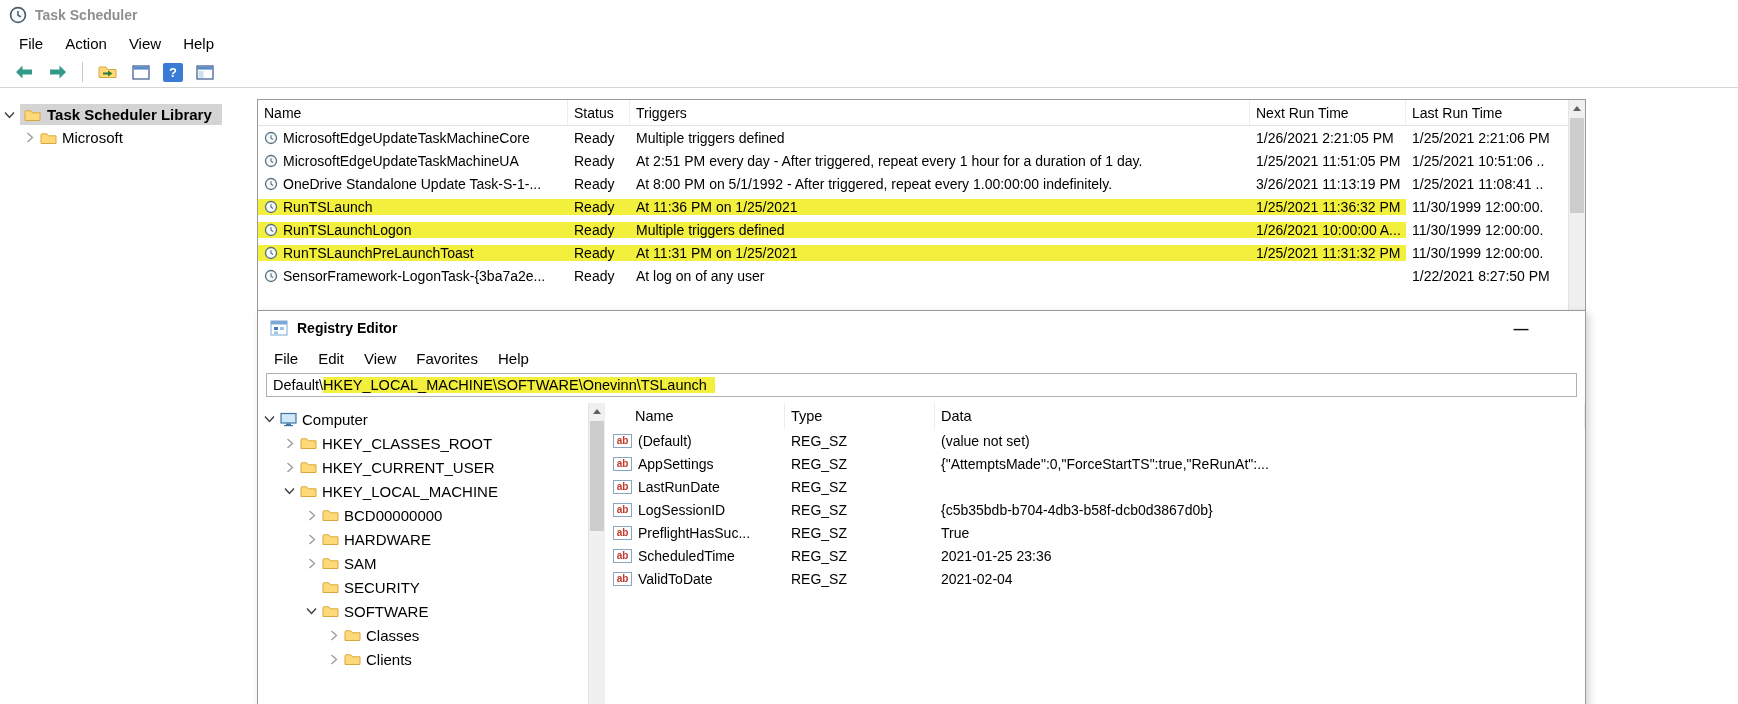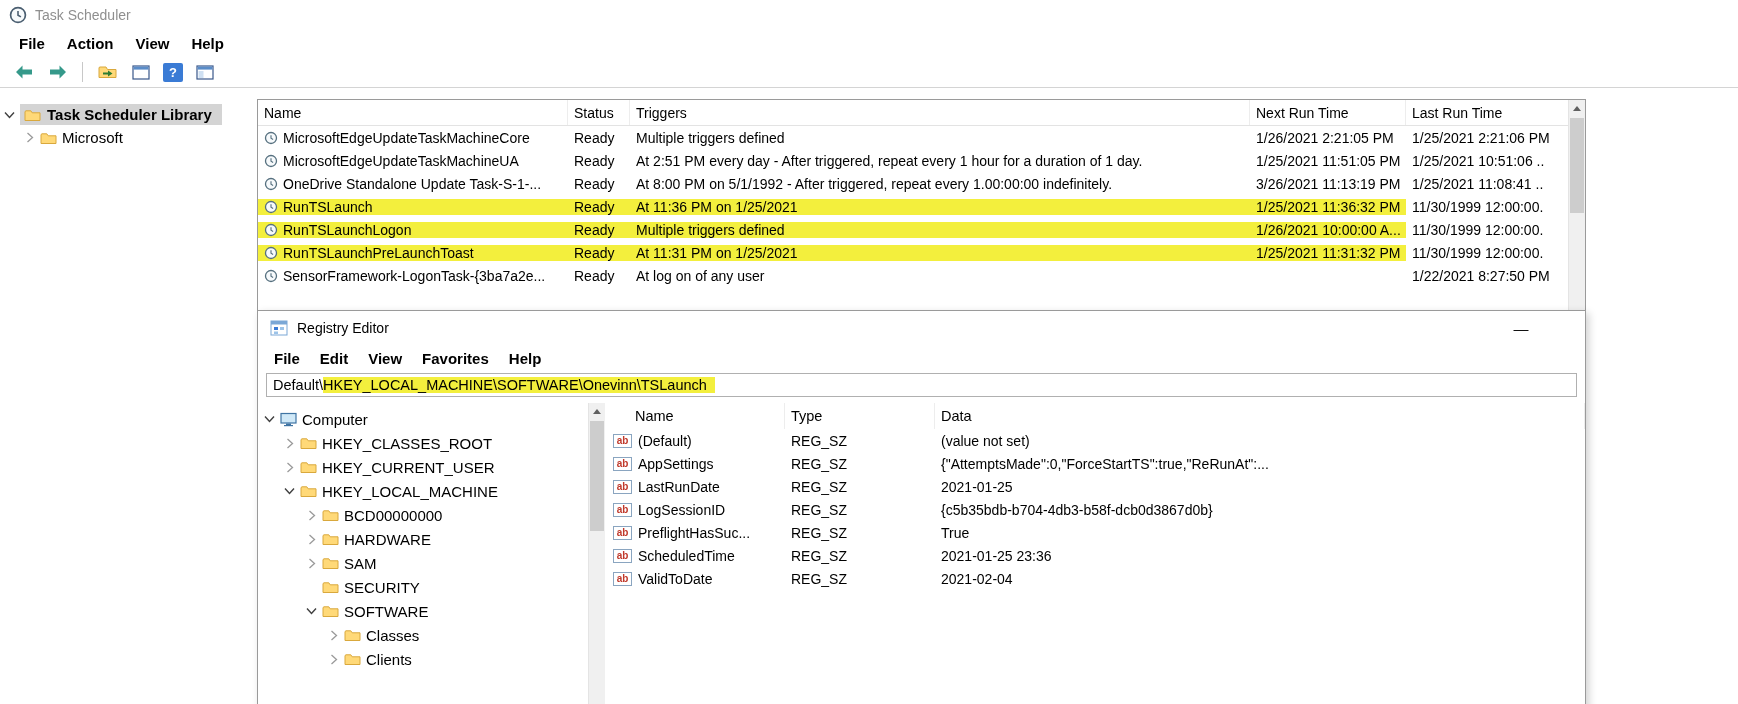--- a/index.html
+++ b/index.html
@@ -3,23 +3,23 @@
 <meta charset="utf-8">
 <style>
   * { margin:0; padding:0; box-sizing:border-box; }
   html,body { width:1738px; height:704px; overflow:hidden; background:#ffffff;
     font-family:"Liberation Sans", sans-serif; color:#000; }
   body { position:relative; font-size:14px; }
   .window { position:absolute; background:#fff; }
 
   
   #ts-window { inset:0; }
-  .titlebar { display:flex; align-items:center; height:30px; padding-left:9px; gap:8px; }
+  .titlebar { display:flex; align-items:center; height:30px; padding-left:9px; gap:8px;font-weight:bold; }
   #ts-title { color:#8f8f8f; font-size:14px; }
-  .menubar { display:flex; align-items:center; height:27px; padding-left:8px; font-size:15px;font-weight:bold; }
+  .menubar { display:flex; align-items:center; height:27px; padding-left:8px; font-size:15px; }
   .menubar > span { padding:3px 11px; cursor:default; }
   .toolbar { display:flex; align-items:center; height:31px; padding-left:12px; gap:10px;
     border-bottom:1px solid #d4d4d4; }
   .tool { display:inline-flex; align-items:center; justify-content:center; width:24px; height:22px; }
   .tsep { width:1px; height:20px; background:#c8c8c8; margin:0 2px; }
   .help-icon { width:20px; height:19px; background:#3a7bd5; color:#fff; border-radius:2px;
     font-weight:bold; font-size:13px; display:inline-flex; align-items:center; justify-content:center; }
 
   #ts-main { position:absolute; top:91px; left:0; right:0; bottom:0; display:flex; }
   #ts-tree { width:257px; padding-top:12px; }
@@ -501,21 +501,20 @@
           </span>
         <span class="vcell v-type">REG_SZ</span>
         <span class="vcell v-data">{"AttemptsMade":0,"ForceStartTS":true,"ReRunAt":...</span>
       </div>
       <div class="v-row">
         <span class="vcell v-name">
             <span class="ab-icon">ab</span>
             <span>LastRunDate</span>
           </span>
         <span class="vcell v-type">REG_SZ</span>
-        <span class="vcell v-data">2021-01-25</span>
       </div>
       <div class="v-row">
         <span class="vcell v-name">
             <span class="ab-icon">ab</span>
             <span>LogSessionID</span>
           </span>
         <span class="vcell v-type">REG_SZ</span>
         <span class="vcell v-data">{c5b35bdb-b704-4db3-b58f-dcb0d3867d0b}</span>
       </div>
       <div class="v-row">

